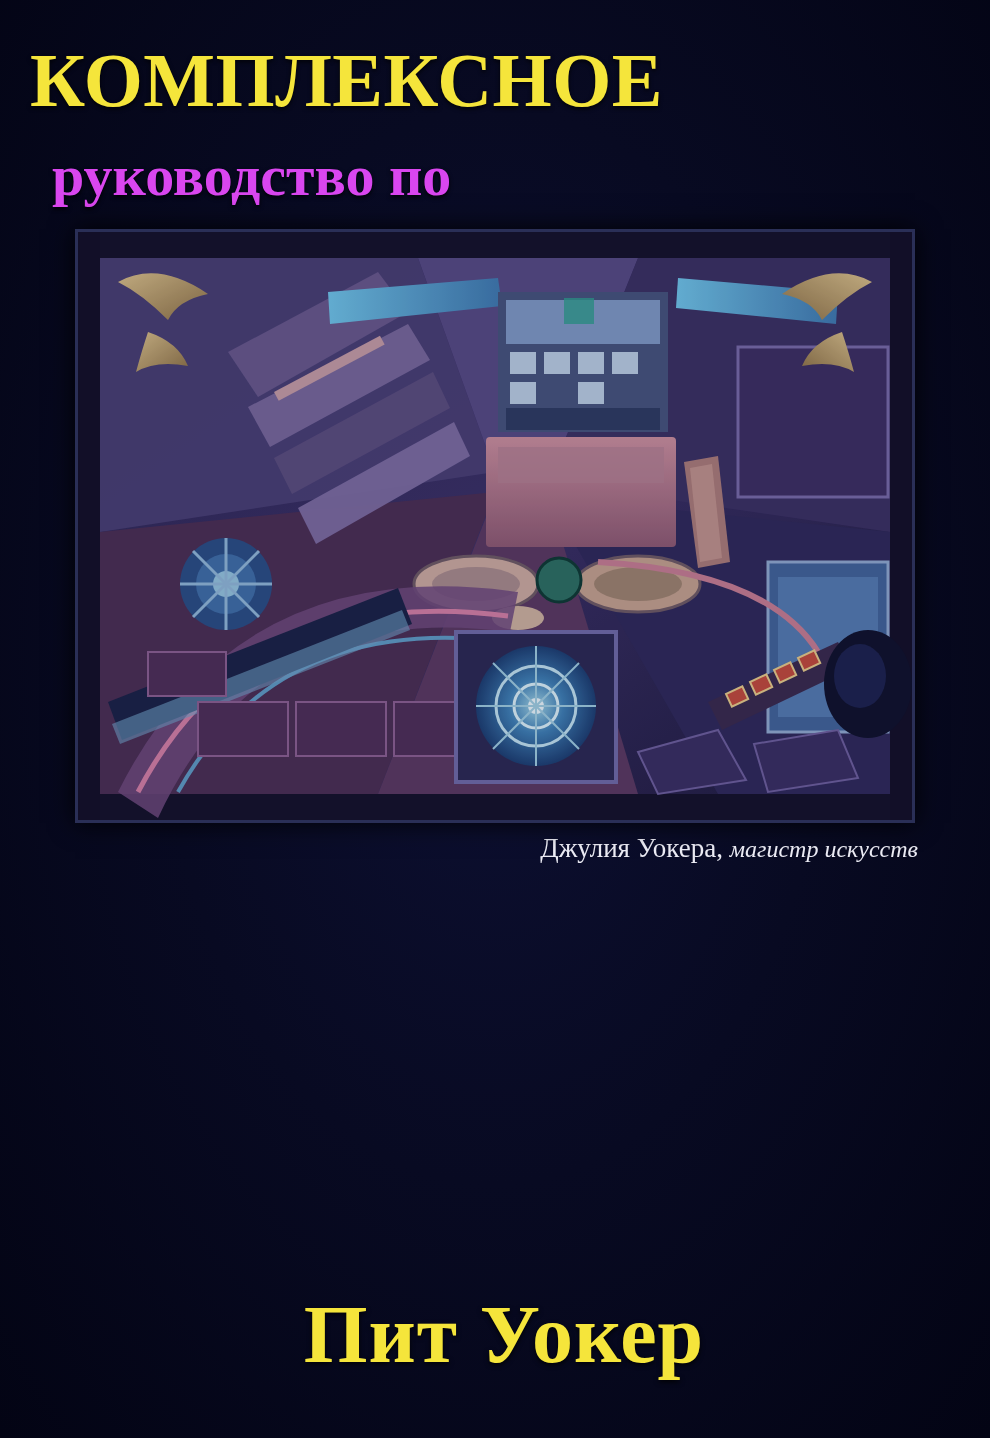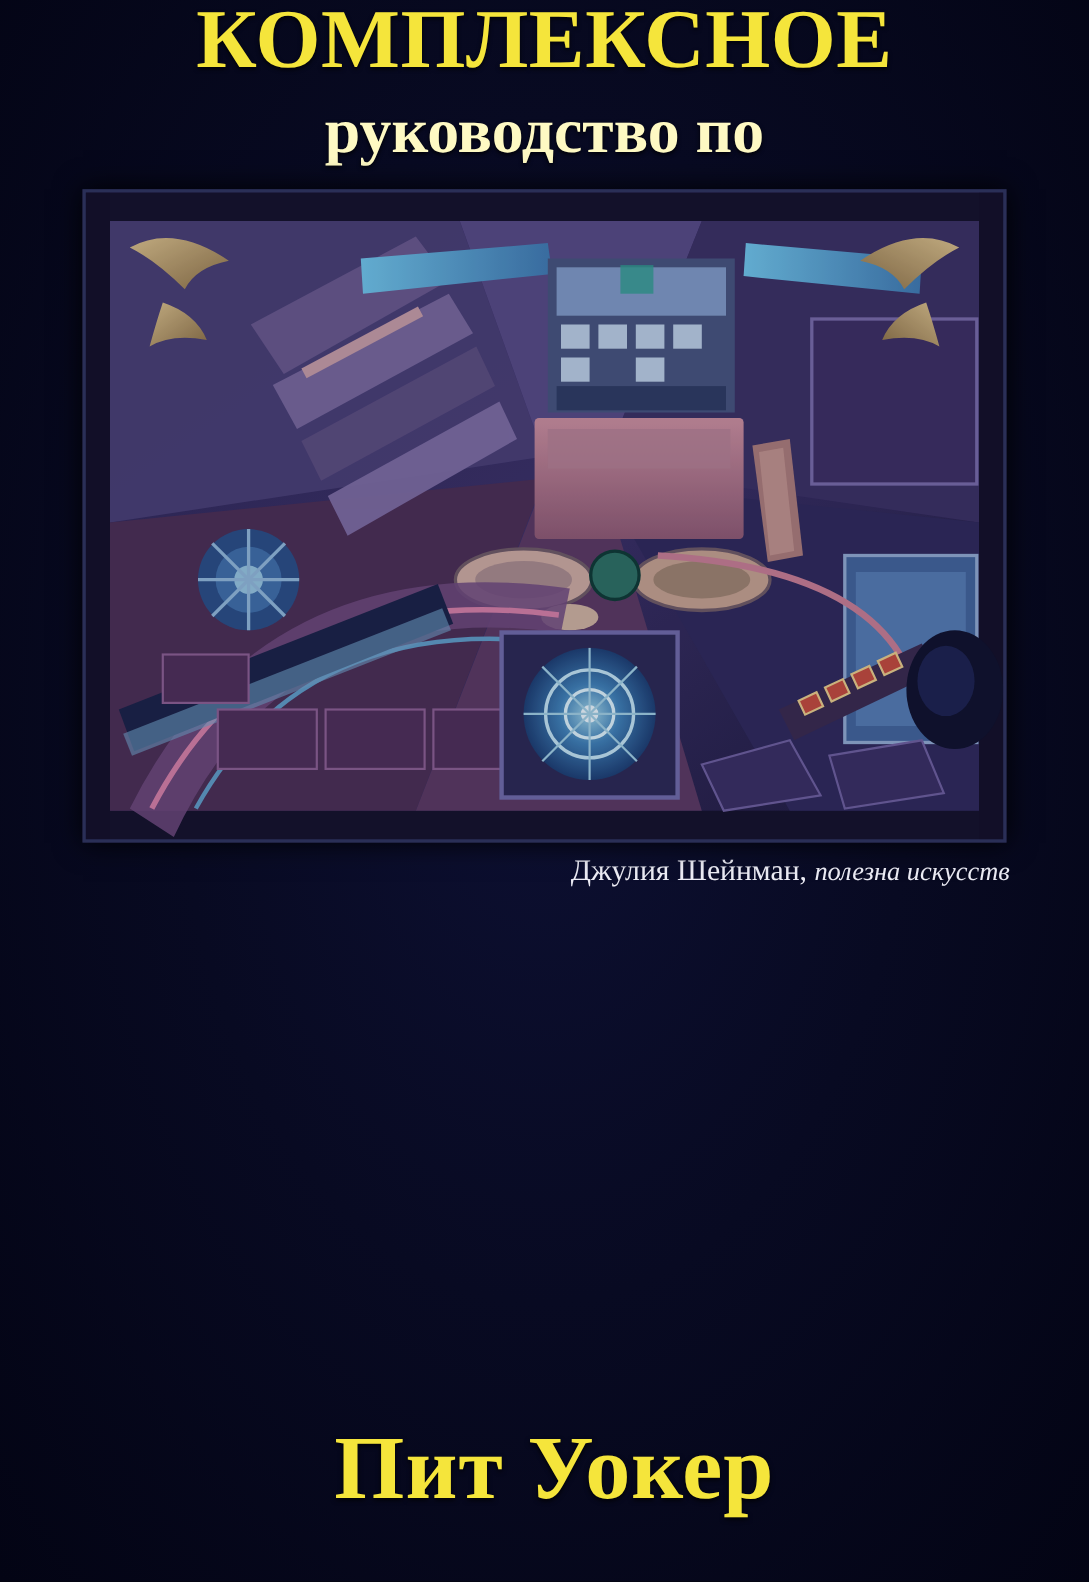--- a/index.html
+++ b/index.html
@@ -20,38 +20,39 @@
     content: "";
     position: absolute;
     inset: 0;
     background:
       radial-gradient(ellipse at 50% 45%, #0d1033 0%, #080a22 48%, #030414 100%);
     pointer-events: none;
   }
   .layer { position: relative; z-index: 2; }
 
   .title-block {
-    text-align: center;
+    padding-top: 44px;
+    text-align: left;
   }
   .title-main {
     color: #f5e53b;
     font-weight: bold;
     font-size: 76px;
     line-height: 0.96;
     letter-spacing: 0.5px;
     text-shadow: 0 2px 4px rgba(0,0,0,0.8);
     margin: 0 30px;
   }
   .title-main .line2 { display: block; }
   .subtitle {
-    color: #fef9c3;
+    color: #d946ef;
     font-weight: bold;
     font-size: 58px;
     line-height: 1.02;
-    margin: 16px 52px 0 52px;
+    margin: 29px 52px 0 52px;
     text-shadow: 0 2px 4px rgba(0,0,0,0.85);
   }
   .subtitle span { display: block; }
 
   
   .art-wrap {
     margin: 24px auto 0 auto;
     width: 834px;
     height: 588px;
     position: relative;
@@ -261,20 +262,20 @@
         <polygon points="606,230 640,224 652,330 620,336" fill="#a97c7a"></polygon>
         <polygon points="612,236 634,232 644,326 622,330" fill="#c89a94" opacity="0.7"></polygon>
 
         <rect x="486" y="66" width="30" height="26" fill="#2f9c8f" opacity="0.8"></rect>
 
         <rect x="0" y="0" width="834" height="588" fill="#0b0a24" opacity="0.12"></rect>
       </svg>
     </div>
 
     <div class="attrib">
-      <span>Джулия Шейнман,</span>
-      <span class="role">полезна искусств</span>
+      <span>Джулия Уокера,</span>
+      <span class="role">магистр искусств</span>
     </div>
 
   </div>
 
   <div class="author">Пит Уокер</div>
 </div>
 
 </body></html>

